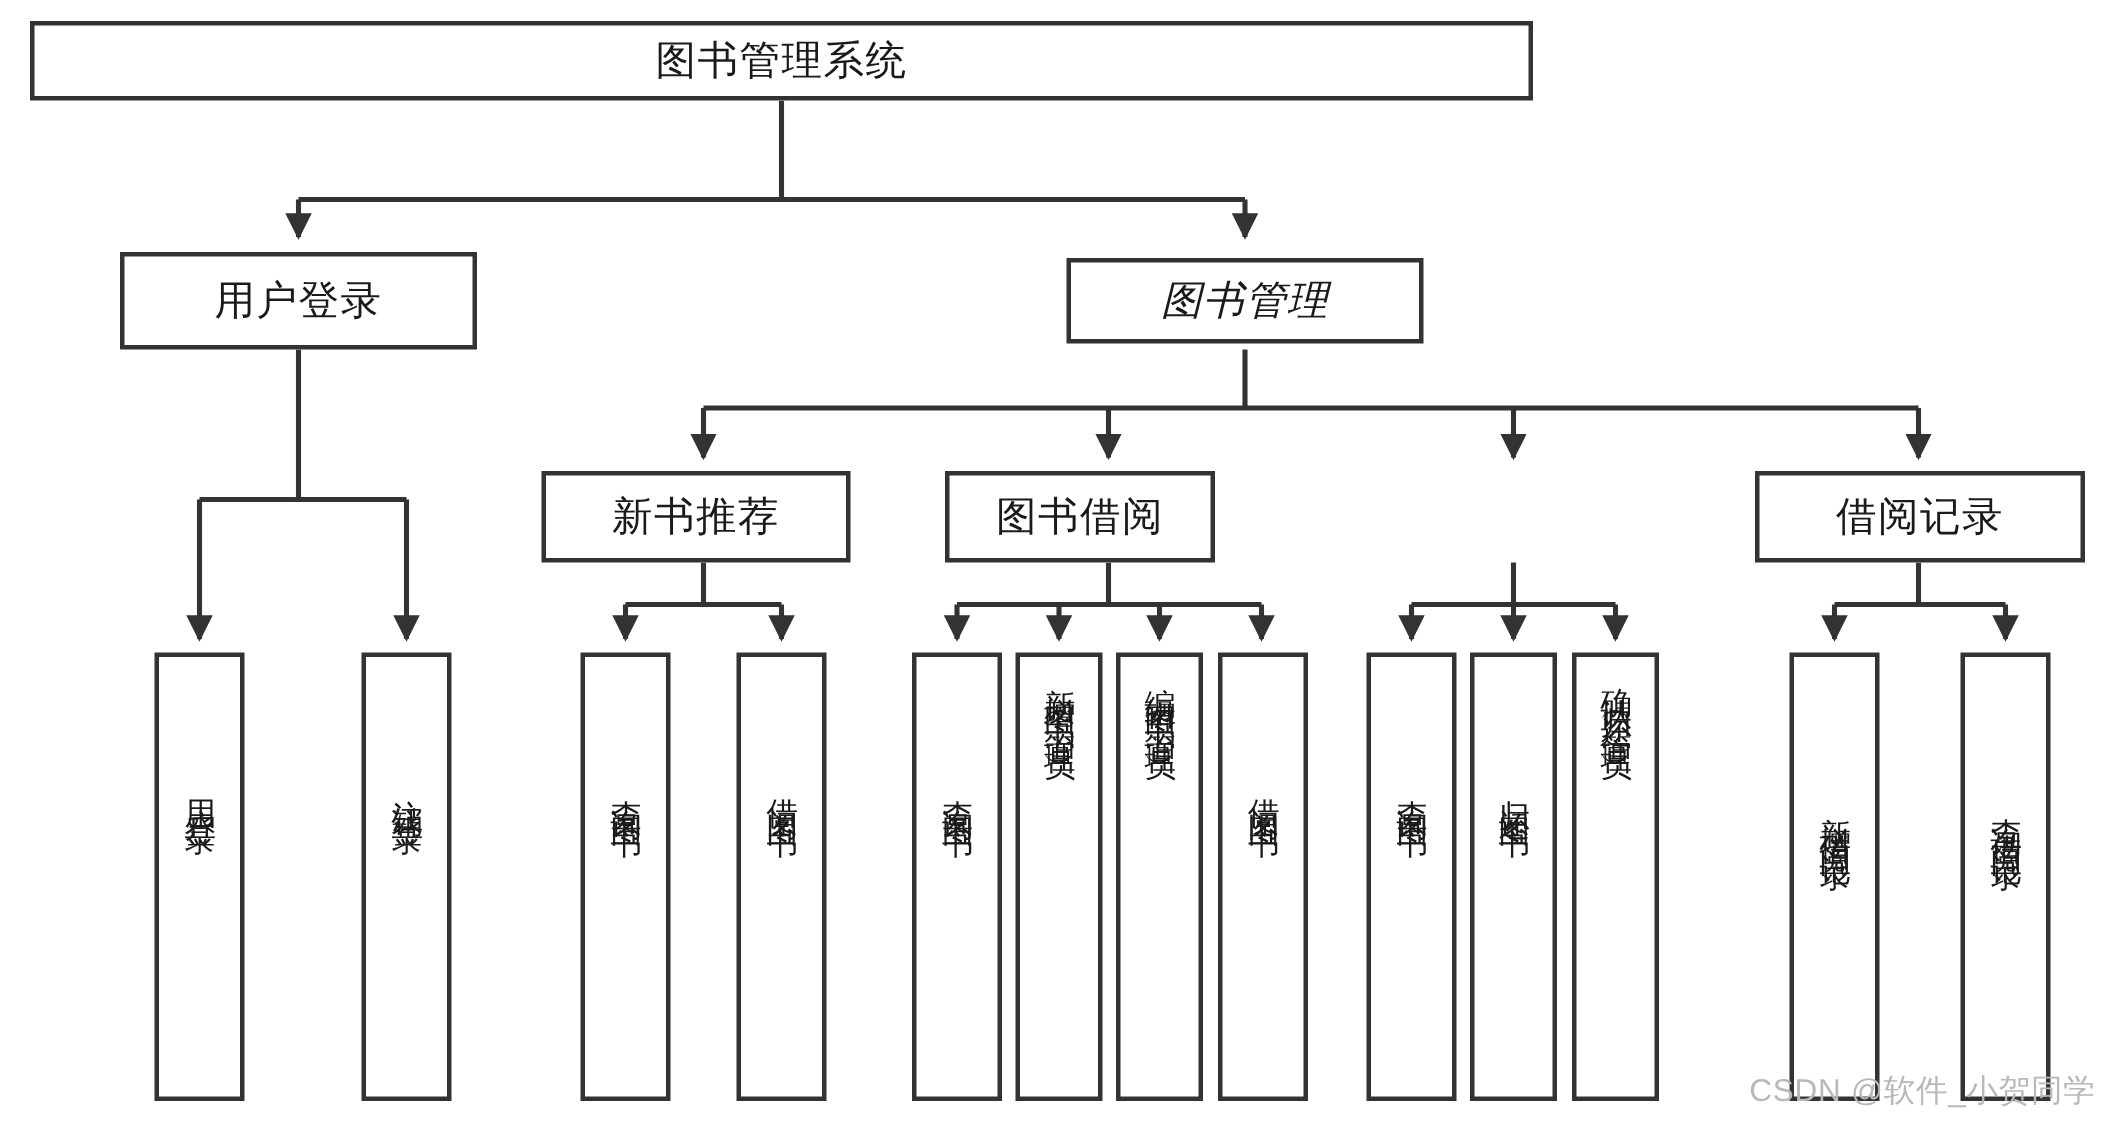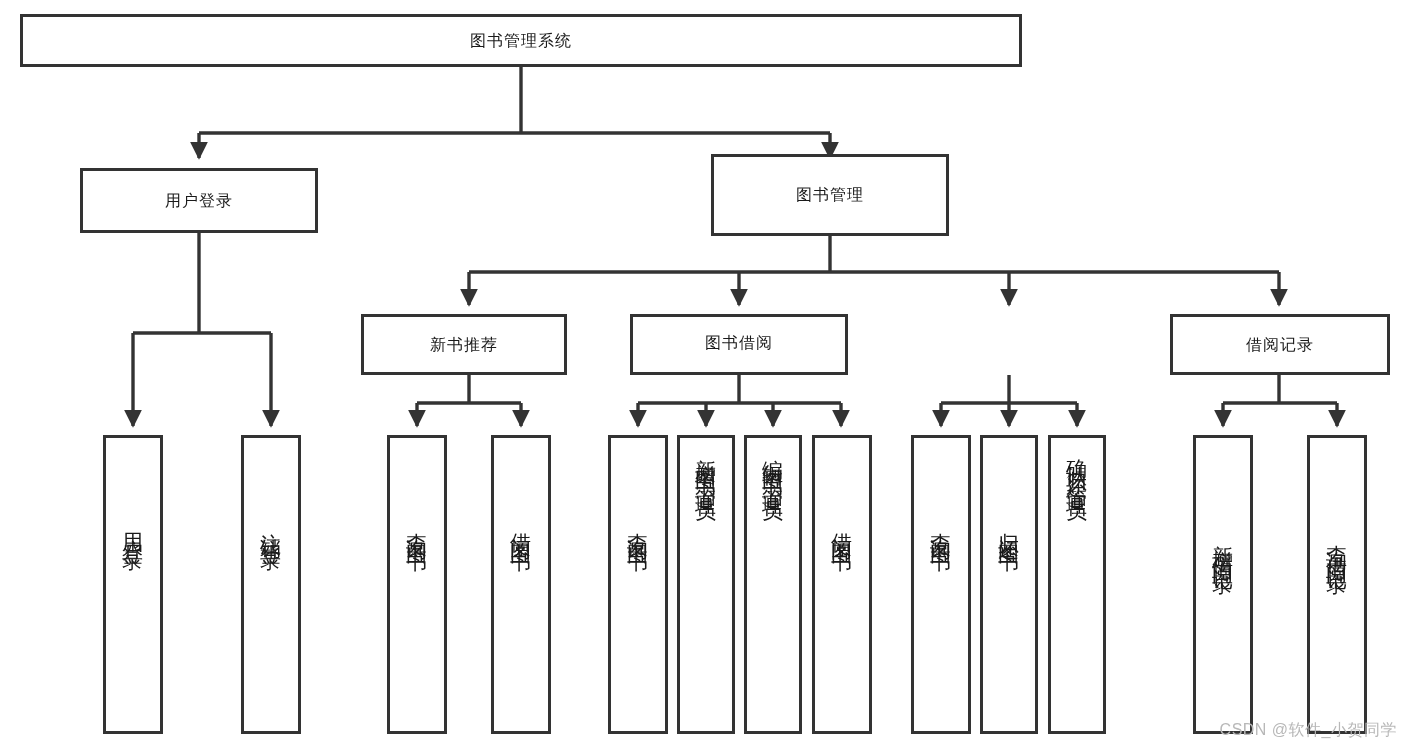--- a/index.html
+++ b/index.html
@@ -29,21 +29,21 @@
     position: absolute;
     box-sizing: border-box;
     background: #ffffff;
     border: 3px solid #333333;
     display: flex;
     align-items: center;
     justify-content: center;
     overflow: hidden;
   }
   .node.h .lbl {
-    font-size: 16px;
+    font-size: 27px;
     color: #1a1a1a;
     letter-spacing: 1px;
     line-height: 1.1;
     white-space: nowrap;
   }
   .node.v {
     align-items: flex-start;
     justify-content: center;
     padding-top: 4px;
   }
@@ -59,21 +59,21 @@
   .node.v.mid .lbl {
     margin-top: 74px;
   }
   .node.v.midshort .lbl {
     margin-top: 86px;
   }
   .watermark {
     position: absolute;
     right: 8px;
     bottom: 6px;
-    font-size: 16px;
+    font-size: 21px;
     color: #b8b8b8;
     letter-spacing: 0.5px;
     white-space: nowrap;
   }
 </style>
 </head>
 <body>
 
 <div id="canvas">
 
@@ -127,28 +127,28 @@
     </g>
   </svg>
 
   <div class="node h" style="left:20px; top:14px; width:1002px; height:53px;">
     <span class="lbl">图书管理系统</span>
   </div>
 
   <div class="node h" style="left:80px; top:168px; width:238px; height:65px;">
     <span class="lbl">用户登录</span>
   </div>
-  <div class="node h" style="left:711px; top:154px; width:238px; height:82px;">
+  <div class="node h" style="left:711px; top:172px; width:238px; height:57px;font-style:italic;">
     <span class="lbl">图书管理</span>
   </div>
 
   <div class="node h" style="left:361px; top:314px; width:206px; height:61px;">
     <span class="lbl">新书推荐</span>
   </div>
-  <div class="node h" style="left:630px; top:314px; width:218px; height:61px;font-family:Liberation Mono, monospace;">
+  <div class="node h" style="left:630px; top:314px; width:180px; height:61px;">
     <span class="lbl">图书借阅</span>
   </div>
   <div class="node h" style="left:1170px; top:314px; width:220px; height:61px;">
     <span class="lbl">借阅记录</span>
   </div>
 
   <div class="node v mid" style="left:103px; top:435px; width:60px; height:299px;">
     <span class="lbl">用户登录</span>
   </div>
   <div class="node v mid" style="left:241px; top:435px; width:60px; height:299px;">

